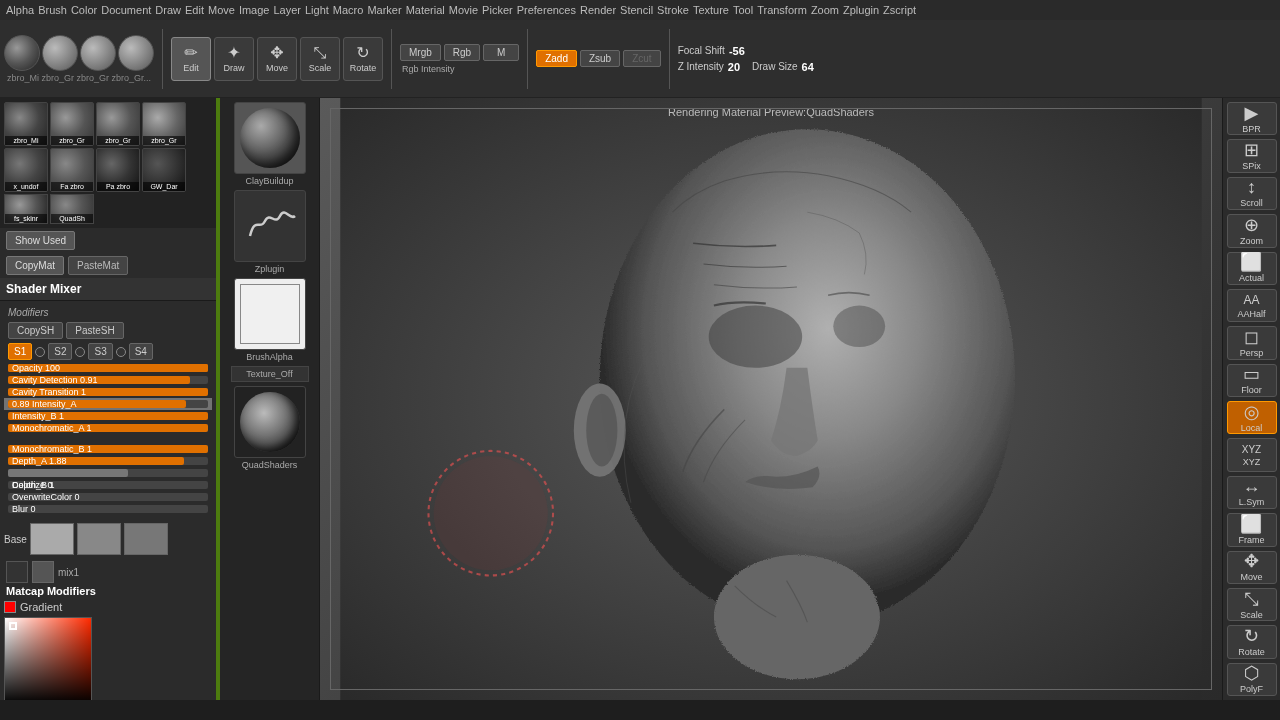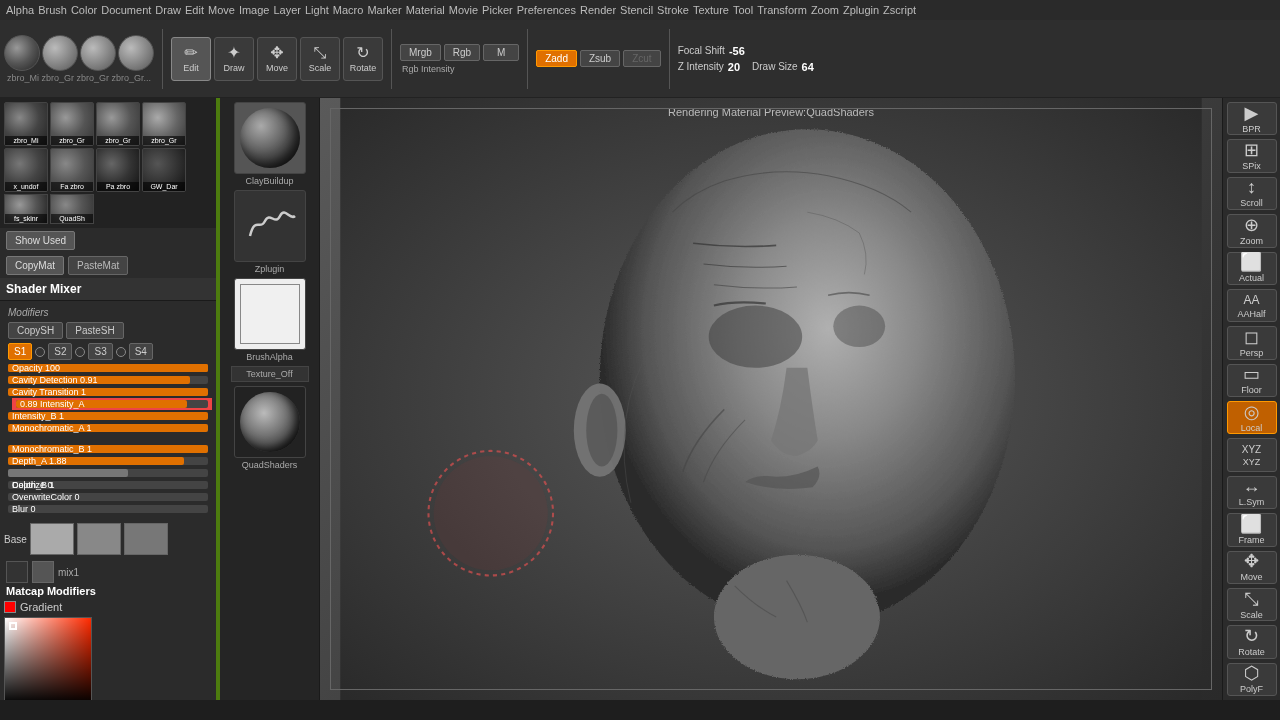--- a/index.html
+++ b/index.html
@@ -650,21 +650,21 @@
         </div>
       </div>
 
       <div class="slider-row">
         <div class="slider-track" style="position:relative;">
           <div class="slider-fill" style="width:100%;"></div>
           <span style="position:absolute; left:4px; top:0; line-height:8px; font-size:9px; color:#fff; z-index:1;">Cavity Transition 1</span>
         </div>
       </div>
 
-      <div class="slider-row" style="background:#ef4444;margin-left:8px;">
+      <div class="slider-row" style="background:#737373;">
         <div class="slider-track" style="position:relative;">
           <div class="slider-fill" style="width:89%;"></div>
           <span style="position:absolute; left:4px; top:0; line-height:8px; font-size:9px; color:#fff; z-index:1;">0.89 Intensity_A</span>
         </div>
       </div>
 
       <div class="slider-row">
         <div class="slider-track" style="position:relative;">
           <div class="slider-fill" style="width:100%;"></div>
           <span style="position:absolute; left:4px; top:0; line-height:8px; font-size:9px; color:#fff; z-index:1;">Intensity_B 1</span>

